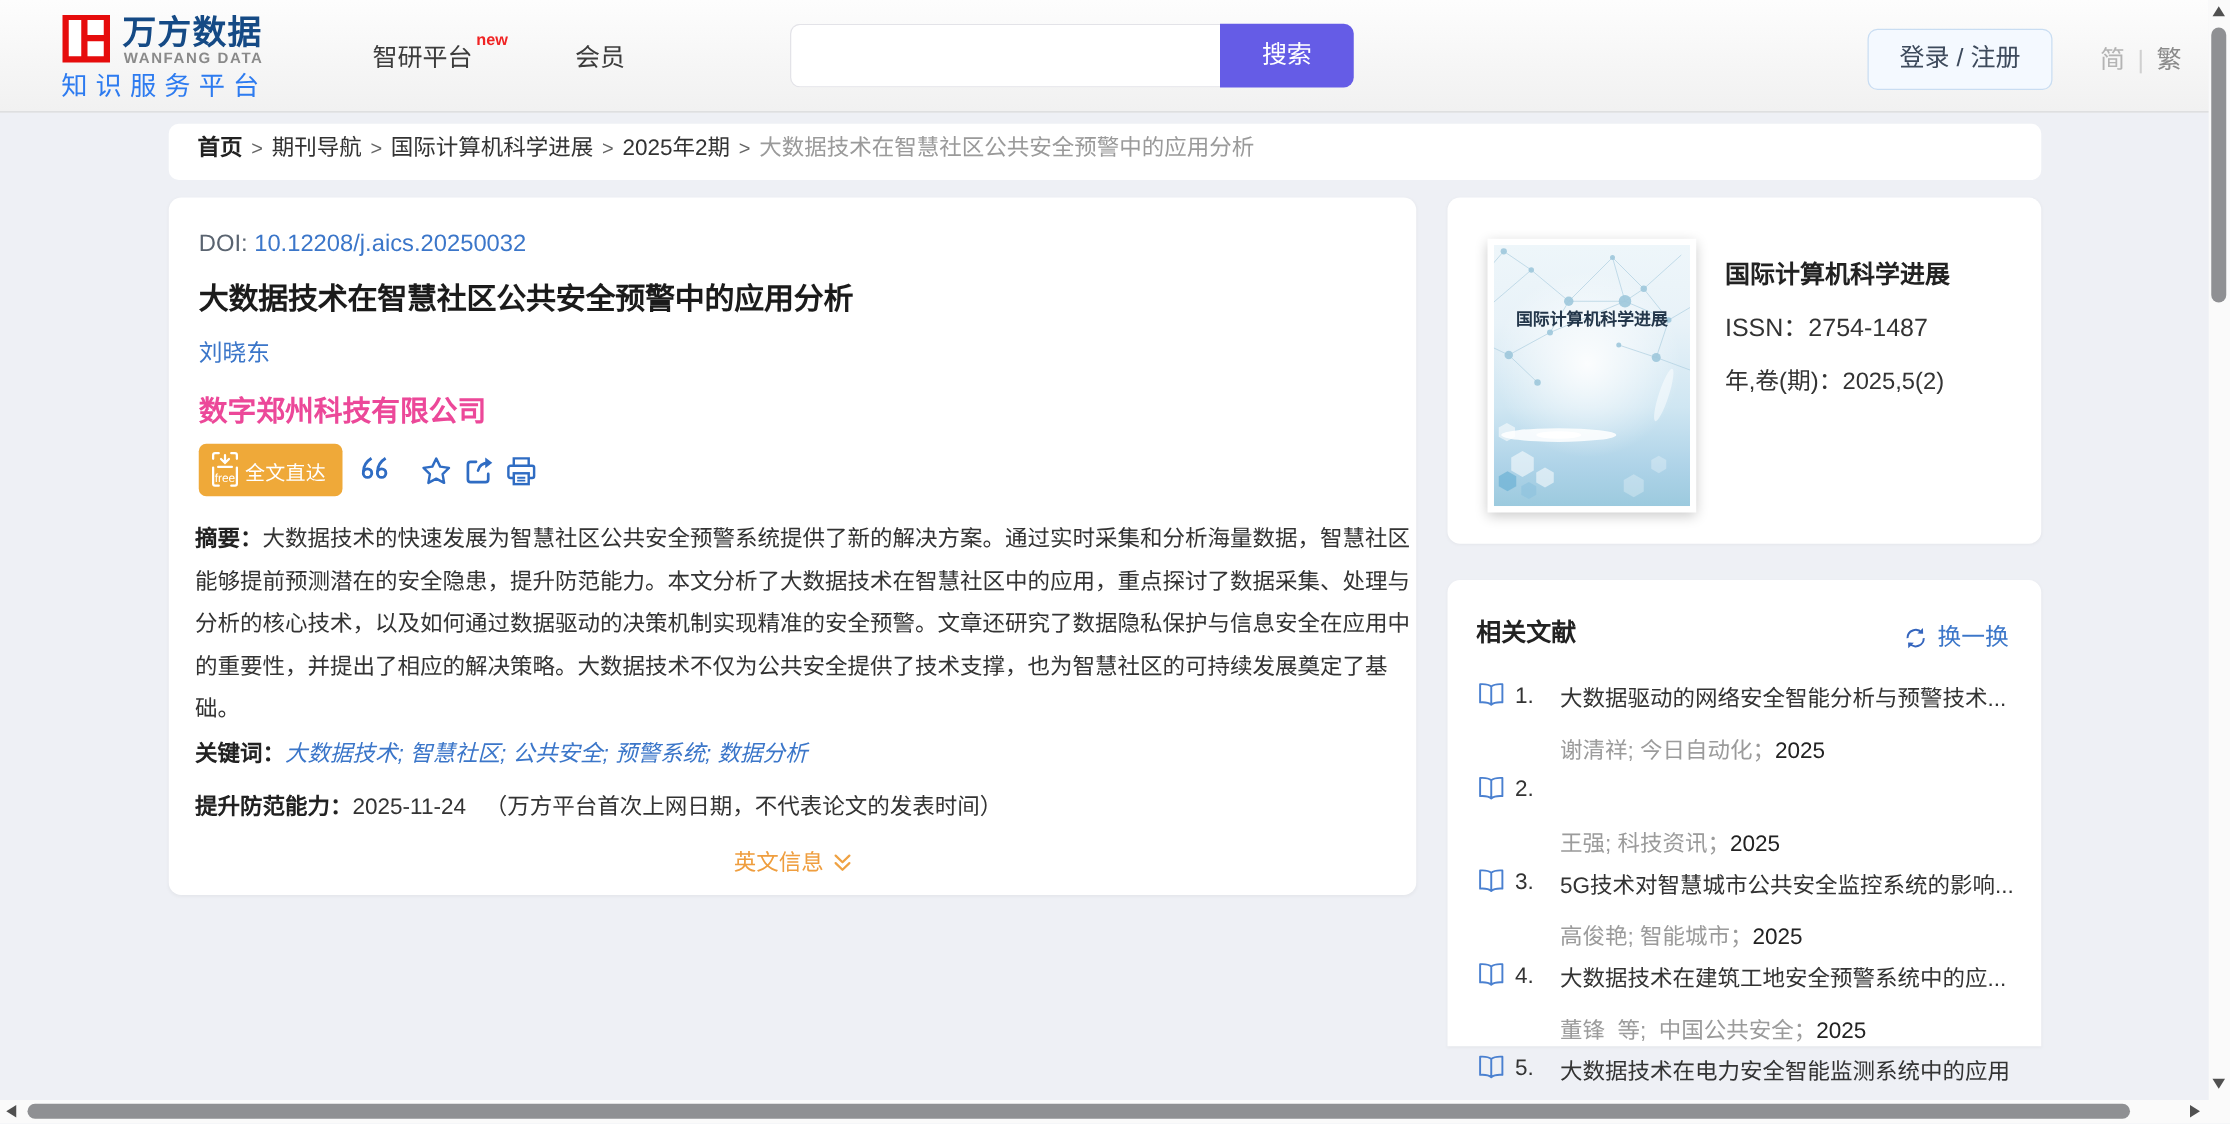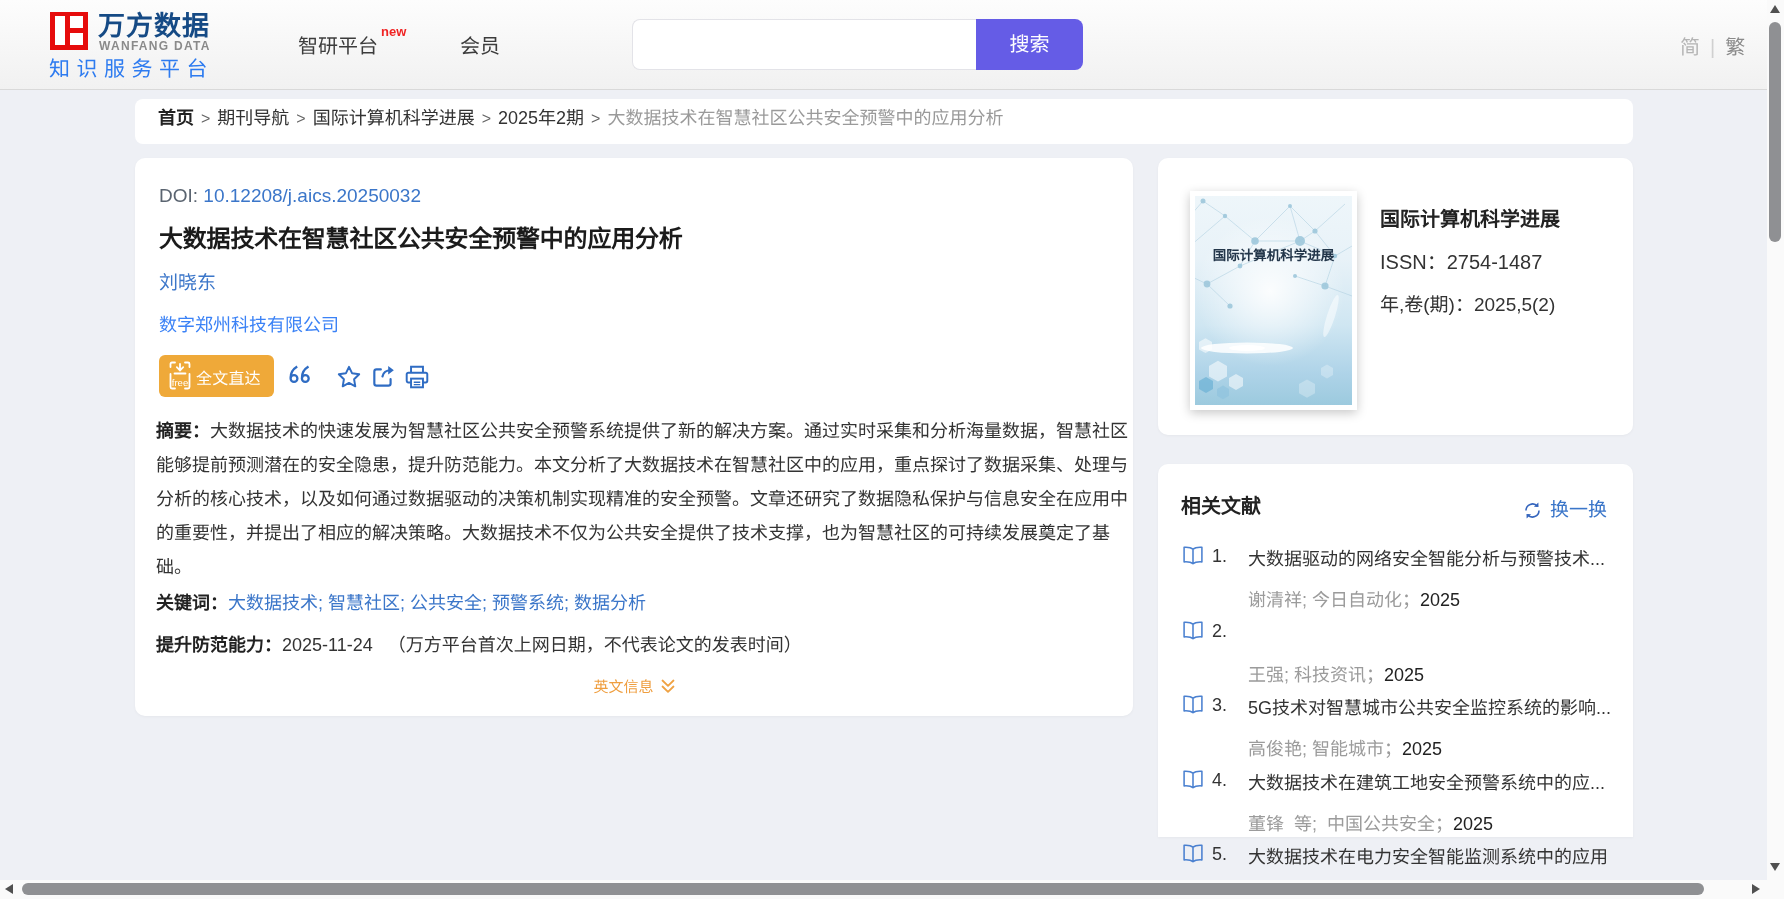--- a/index.html
+++ b/index.html
@@ -39,33 +39,33 @@
 #crumb b { color:#222; }
 #crumb .gt { color:#666; margin:0 7px; font-size:16px; }
 #crumb .last { color:#9a9a9a; }
 
 #card { position:absolute; left:135px; top:158px; width:998px; height:558px; background:#fff;
   border-radius:10px; box-shadow:0 1px 3px rgba(0,0,0,0.04); }
 #card > div { position:absolute; }
 #doi { left:24px; top:27px; font-size:19px; color:#5a6470; }
 #title { left:24px; top:61px; font-size:24px; font-weight:bold; color:#1b1b1b; letter-spacing:-0.2px; }
 #author { left:24px; top:109px; font-size:19px; color:#3b76c9; }
-#org { left:24px; top:152px; font-size:18px; color:#3b82f6; }
+#org { left:24px; top:152px; font-size:23px; color:#ec4899;font-weight:bold; }
 #fullbtn { left:24px; top:197px; width:115px; height:42px; background:#efa939; border-radius:6px; color:#fff; }
 #fullbtn svg { position:absolute; left:10px; top:6px; }
 #fullbtn .txt { position:absolute; left:37px; top:10px; font-size:16px; letter-spacing:0.2px; }
 #actions { left:153px; top:199px; height:40px; }
 #actions .ic { position:absolute; top:0; }
 #abstract { left:21px; top:256px; width:976px; font-size:18px; line-height:34px; color:#333; }
 #abstract b { color:#222; }
 #keywords { left:21px; top:430px; font-size:18px; color:#222; }
-#keywords a { color:#3b76c9; }
+#keywords a { color:#3b76c9;font-style:italic; }
 #pubdate { left:21px; top:472px; font-size:18px; color:#333; }
 #pubdate b { color:#222; }
-#eninfo { left:0; top:517px; width:100%; text-align:center; font-size:15px; color:#ef9e3f; }
+#eninfo { left:0; top:517px; width:100%; text-align:center; font-size:18px; color:#ef9e3f; }
 #eninfo svg { vertical-align:-2px; margin-left:3px; }
 
 #side1 { position:absolute; left:1158px; top:158px; width:475px; height:277px; background:#fff;
   border-radius:10px; box-shadow:0 1px 3px rgba(0,0,0,0.04); }
 #cover { position:absolute; left:32px; top:33px; width:167px; height:219px; background:#fff;
   box-shadow:0 3px 10px rgba(0,0,0,0.22); padding:5px; }
 #coverimg { width:157px; height:209px; position:relative; overflow:hidden; }
 #coverimg svg { position:absolute; left:0; top:0; }
 #covertitle { position:absolute; left:0; top:48px; width:100%; text-align:center; font-size:13.5px; font-weight:bold; color:#23364a; }
 #jtitle { position:absolute; left:222px; top:45px; font-size:20px; font-weight:bold; color:#222; }
@@ -101,20 +101,21 @@
         <i class="w3"></i>
       </div>
     <div class="cn">万方数据</div>
     <div class="en">WANFANG DATA</div>
     <div class="sub">知识服务平台</div>
   </div>
   <div class="navitem" id="nav1">智研平台<sup>new</sup></div>
   <div class="navitem" id="nav2">会员</div>
   <div id="searchbox"></div>
   <div id="searchbtn">搜索</div>
+  <div id="loginbtn">登录 / 注册</div>
   <div id="lang"><span class="jian">简</span><span class="sep">|</span><span class="fan">繁</span></div>
 </div>
 
 <div id="crumb"><b>首页</b><span class="gt">&gt;</span>期刊导航<span class="gt">&gt;</span>国际计算机科学进展<span class="gt">&gt;</span>2025年2期<span class="gt">&gt;</span><span class="last">大数据技术在智慧社区公共安全预警中的应用分析</span></div>
 
 <div id="card">
   <div id="doi">DOI: <a class="blue" href="#">10.12208/j.aics.20250032</a></div>
   <div id="title">大数据技术在智慧社区公共安全预警中的应用分析</div>
   <div id="author">刘晓东</div>
   <div id="org">数字郑州科技有限公司</div>

